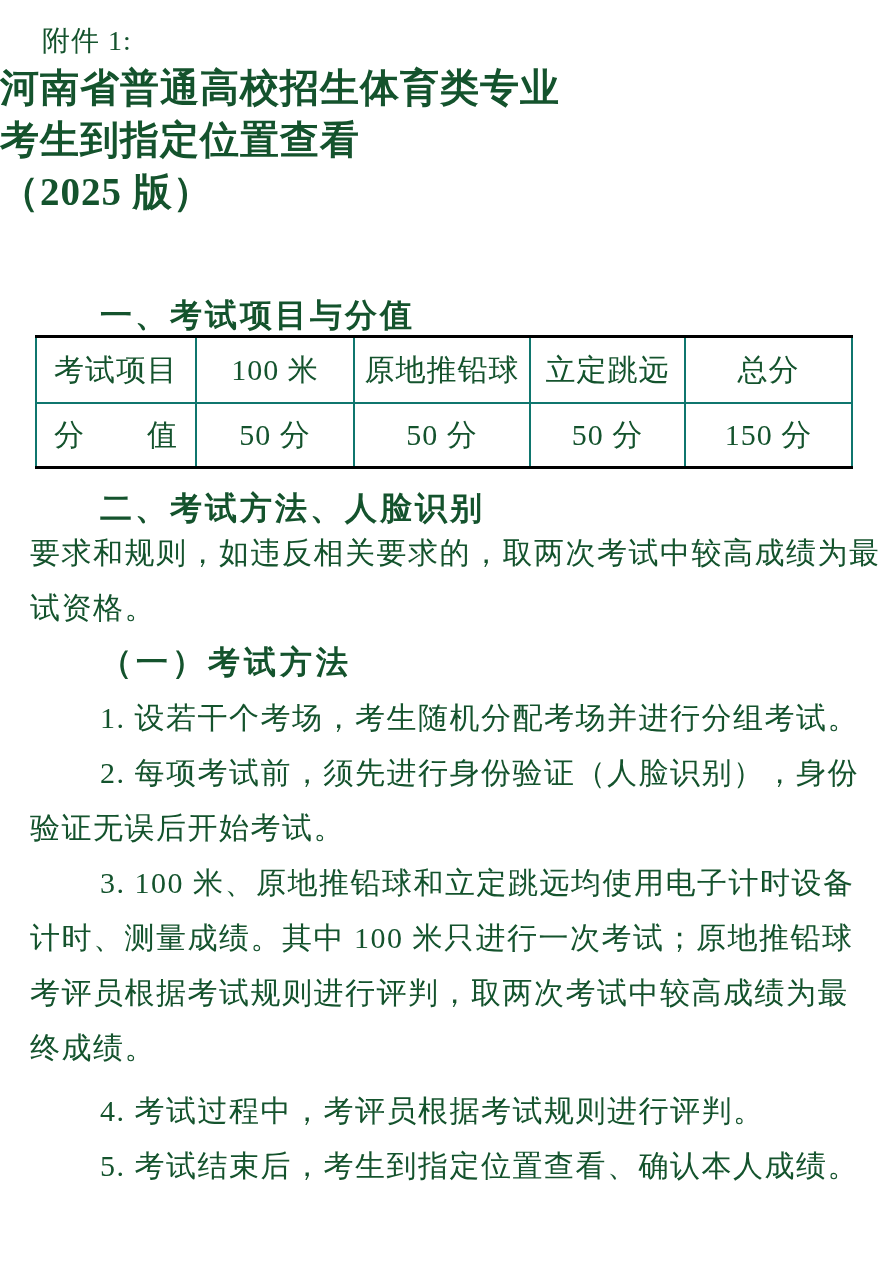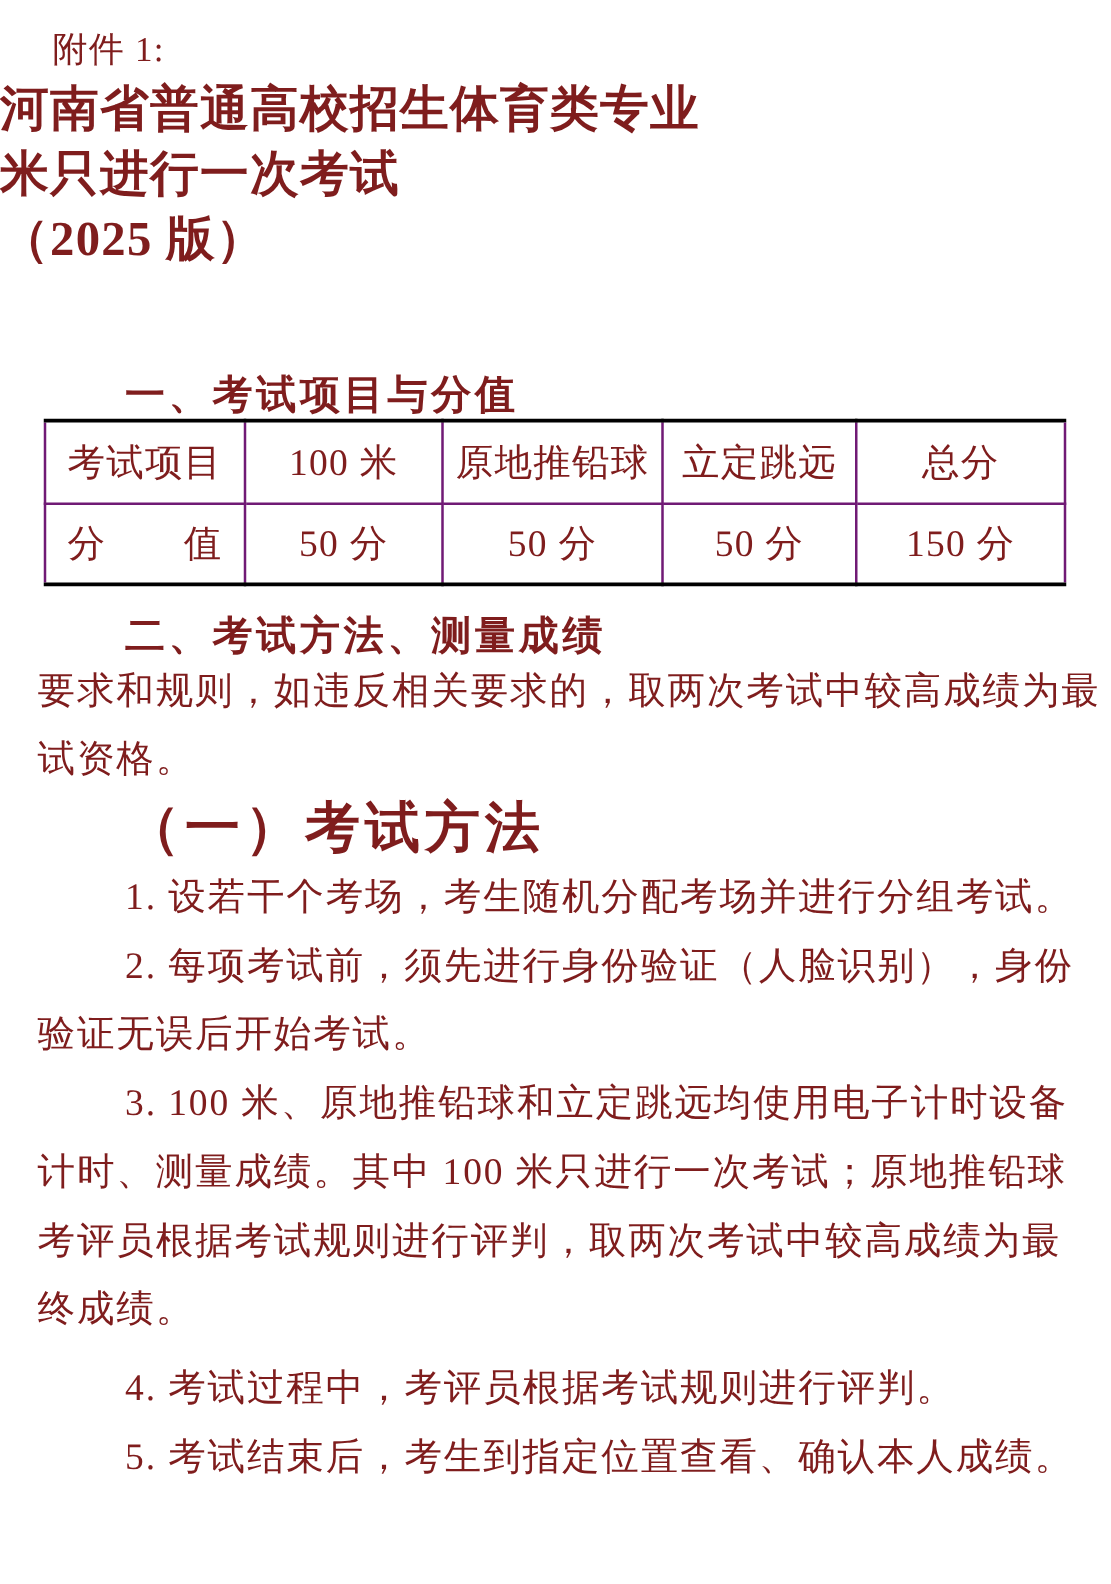--- a/index.html
+++ b/index.html
@@ -6,21 +6,21 @@
     margin: 0;
     padding: 0;
     background: #e8e8e8;
   }
   .page {
     position: relative;
     width: 889px;
     height: 1267px;
     margin: 0 auto;
     background: #ffffff;
-    color: #7f1d1d;
+    color: #14532d;
     overflow: hidden;
     font-family: "Liberation Serif", serif;
   }
   .attachment {
     margin: 20px 0 0 42px;
     font-size: 28px;
     line-height: 42px;
     letter-spacing: 1px;
   }
   .doc-title {
@@ -52,21 +52,21 @@
     margin: 3px 0 0 35px;
     width: 816px;
     table-layout: fixed;
   }
   table.score-table {
     border: 2px solid #000;
     border-top-width: 3px;
     border-bottom-width: 3px;
   }
   table.score-table td {
-    border: 2px solid #701a75;
+    border: 2px solid #0f766e;
     text-align: center;
     vertical-align: middle;
     font-size: 30px;
     letter-spacing: 1px;
     padding: 0;
     white-space: nowrap;
     overflow: hidden;
   }
   table.score-table tr.row-head td { height: 64px; }
   table.score-table tr.row-val td { height: 62px; }
@@ -82,39 +82,39 @@
   }
   .line.first-of-body {
     margin-top: 11px;
   }
   .line.indent {
     padding-left: 70px;
     width: 750px;
   }
   .line.subhead {
     font-weight: bold;
-    font-size: 44px;
+    font-size: 32px;
     letter-spacing: 4px;
     padding-left: 70px;
     width: 750px;
   }
   .line.gap-before {
     margin-top: 8px;
   }
 </style>
 </head>
 <body>
 
 <div class="page">
 
   <div class="attachment">附件 1:</div>
 
   <h1 class="doc-title">
     <div>河南省普通高校招生体育类专业</div>
-    <div>米只进行一次考试</div>
+    <div>考生到指定位置查看</div>
     <div>（2025 版）</div>
   </h1>
 
   <h2 class="sec-heading first">一、考试项目与分值</h2>
 
   <table class="score-table">
     <colgroup>
       <col style="width:160px">
       <col style="width:158px">
       <col style="width:176px">
@@ -132,21 +132,21 @@
     <tr class="row-val">
       <td>分　　值</td>
       <td>50 分</td>
       <td>50 分</td>
       <td>50 分</td>
       <td>150 分</td>
     </tr>
   </tbody>
     </table>
 
-  <h2 class="sec-heading second">二、考试方法、测量成绩</h2>
+  <h2 class="sec-heading second">二、考试方法、人脸识别</h2>
 
   <div class="line">要求和规则，如违反相关要求的，取两次考试中较高成绩为最</div>
   <div class="line">试资格。</div>
 
   <div class="line subhead">（一）考试方法</div>
 
   <div class="line indent">1. 设若干个考场，考生随机分配考场并进行分组考试。</div>
   <div class="line indent">2. 每项考试前，须先进行身份验证（人脸识别），身份</div>
   <div class="line">验证无误后开始考试。</div>
   <div class="line indent">3. 100 米、原地推铅球和立定跳远均使用电子计时设备</div>

